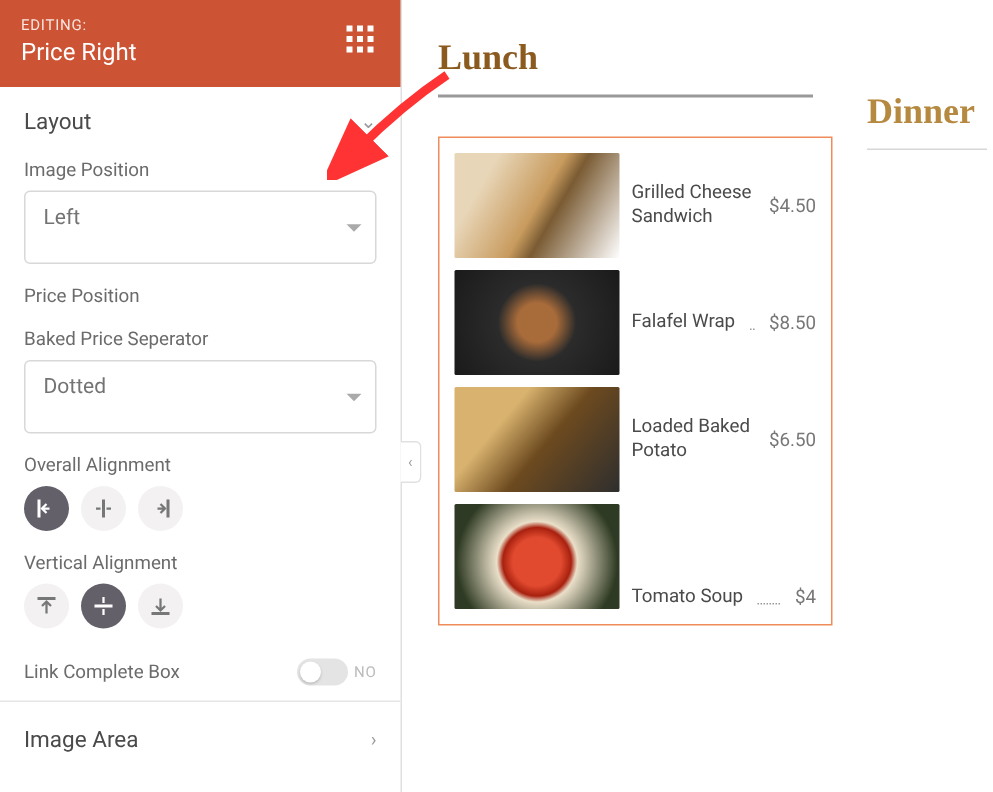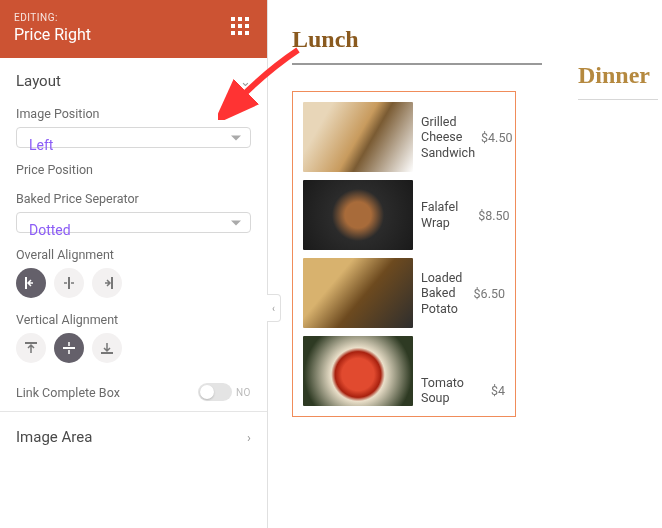--- a/index.html
+++ b/index.html
@@ -16,42 +16,42 @@
 
   .section-head { padding: 14px 16px 12px; font-size: 15px; color: #4a4a4a; display:flex; justify-content:space-between; align-items:center; border-bottom:0; }
   .section-head.bottom { border-top: 1px solid #e5e5e5; padding: 16px 16px; margin-top:10px; }
   .chev { color:#999; font-size:13px; }
 
   .body { padding: 0 16px; }
   .field-label { font-size: 12.5px; color: #6b6b6b; margin-top: 14px; margin-bottom:6px; }
   .field-label.first { margin-top: 4px; }
 
   .select { position: relative; }
-  .select .box { border: 1px solid #d8d8d8; background:#fff; border-radius: 4px; height: 21px; line-height: 34px; padding: 0 12px; font-size: 14px; color: #8b5cf6; cursor:pointer; }
+  .select .box { border: 1px solid #d8d8d8; background:#fff; border-radius: 4px; height: 49px; line-height: 34px; padding: 0 12px; font-size: 14px; color: #737373; cursor:pointer; }
   .select .caret { position: absolute; right: 10px; top: 50%; transform: translateY(-50%); width:0; height:0; border-left:5px solid transparent; border-right:5px solid transparent; border-top:5px solid #aaa; pointer-events:none; }
 
   .btn-row { display:flex; gap:8px; margin-top:4px; }
   .icon-btn { width:30px; height:30px; border-radius:50%; display:flex; align-items:center; justify-content:center; background:#f3f1f1; color:#777; font-size:13px; cursor:pointer; }
   .icon-btn.active { background:#64606a; color:#fff; }
 
   .toggle-row { display:flex; align-items:center; justify-content:space-between; margin-top:20px; }
   .toggle-row .lbl { font-size:12.5px; color:#6b6b6b; }
   .toggle { display:flex; align-items:center; gap:4px; }
   .toggle .track { width:34px; height:18px; background:#e4e4e4; border-radius:10px; position:relative; cursor:pointer; }
   .toggle .knob { width:14px; height:14px; background:#fff; border-radius:50%; position:absolute; top:2px; left:2px; box-shadow:0 1px 2px rgba(0,0,0,.2); }
   .toggle .state { font-size:10px; color:#bbb; letter-spacing:0.5px; }
 
   .canvas { flex:1; position:relative; padding: 26px 20px 0 24px; }
   .tabs { display:flex; gap: 120px; }
   .tab { font-family: "Georgia", serif; font-size: 24px; font-weight:600; color:#b5893f; padding-bottom:10px; }
   .tab.active { color:#8a5a1f; }
   .tab-underline { border-bottom:1px solid #d7d7d7; margin-top:0; }
   .tab-underline.active { border-bottom:2px solid #999; }
 
-  .menu-box { border:1px solid #f08c5a; margin-top:26px; padding:10px 10px; width: 224px; }
+  .menu-box { border:1px solid #f08c5a; margin-top:26px; padding:10px 10px; width: 263px; }
   .menu-item { display:flex; align-items:center; gap:8px; margin-bottom:8px; }
   .menu-item:last-child { margin-bottom:0;align-items:flex-end; }
   .thumb { width:110px; height:70px; background:#333; border-radius:1px; flex-shrink:0; }
   .t-sandwich { background: linear-gradient(120deg,#e8d6b8 20%,#c89b5e 50%, #7a5b33 60%, #fff 100%); }
   .t-falafel { background: radial-gradient(circle at 50% 50%, #a86b3a 20%, #2b2b2b 40%, #1a1a1a 100%); }
   .t-potato { background: linear-gradient(130deg,#d8b26e 30%,#6d4a1f 55%, #2e2e2e 100%); }
   .t-soup { background: radial-gradient(circle at 50% 55%, #e14a2f 24%, #a8210f 34%, #eadfc9 40%, #2e3a23 80%); }
 
   .item-text { flex:1; display:flex; align-items:center; justify-content:space-between; gap:6px; }
   .item-name { font-size:12.5px; color:#4a4a4a; line-height:1.25; max-width:80px; }

